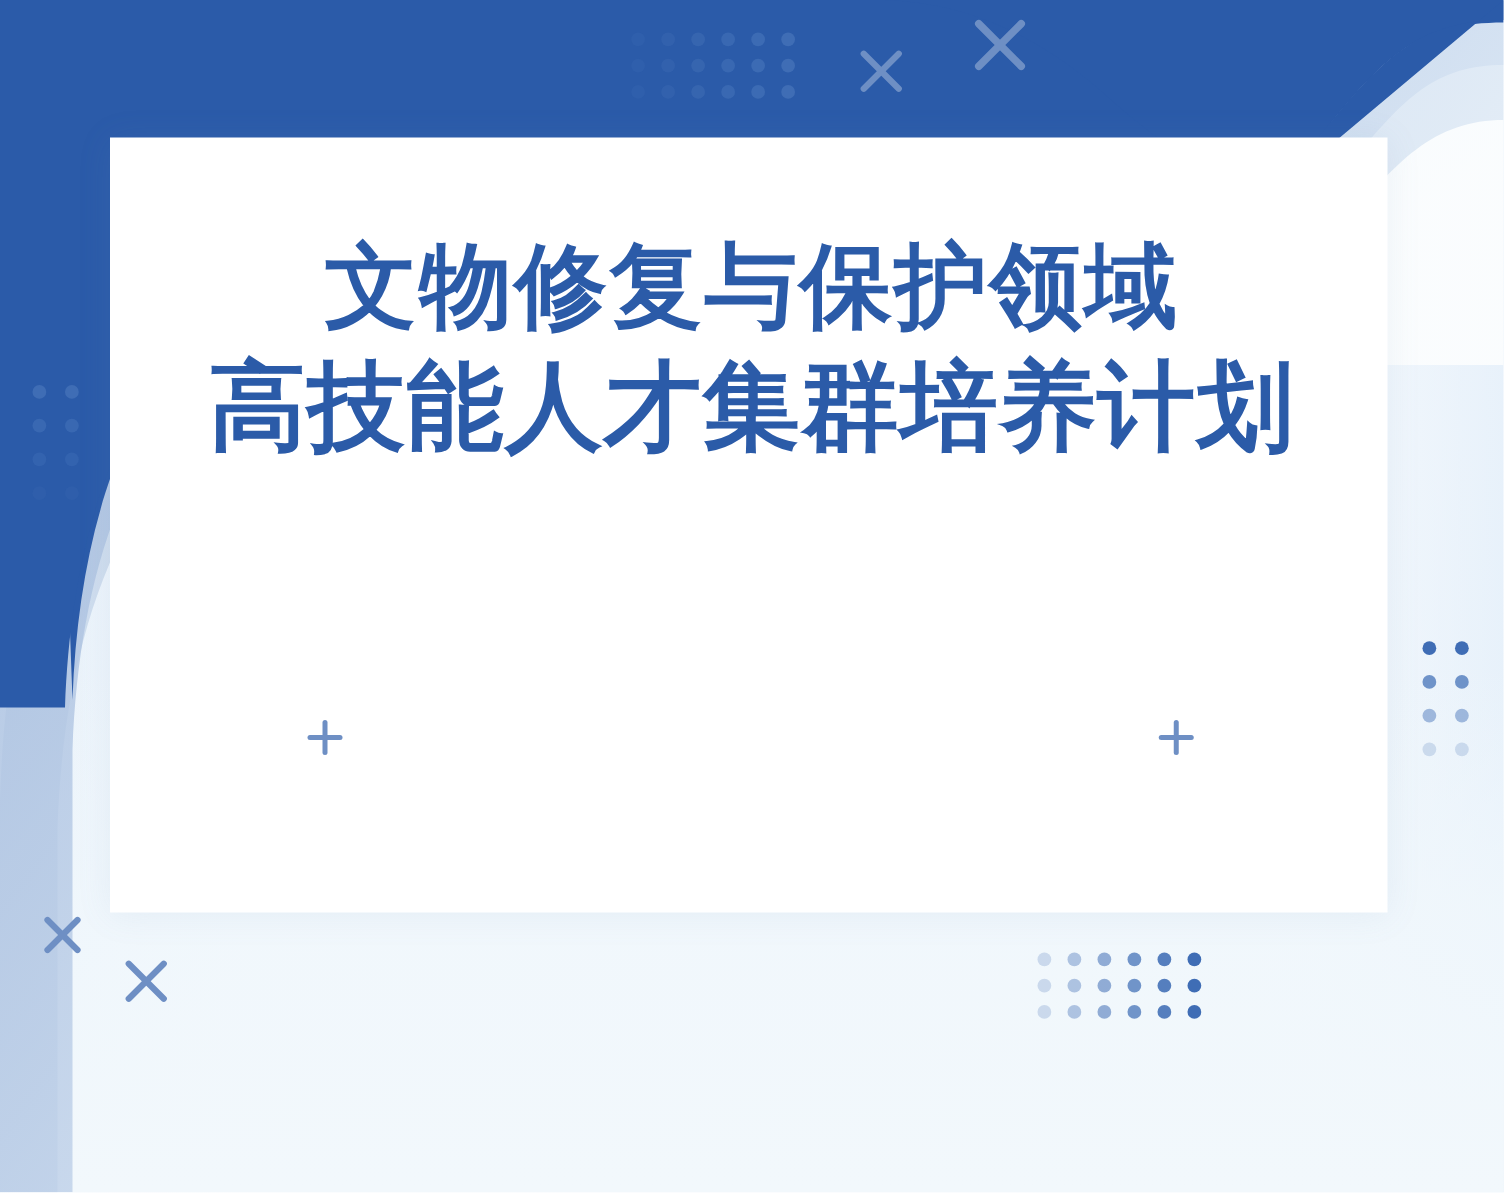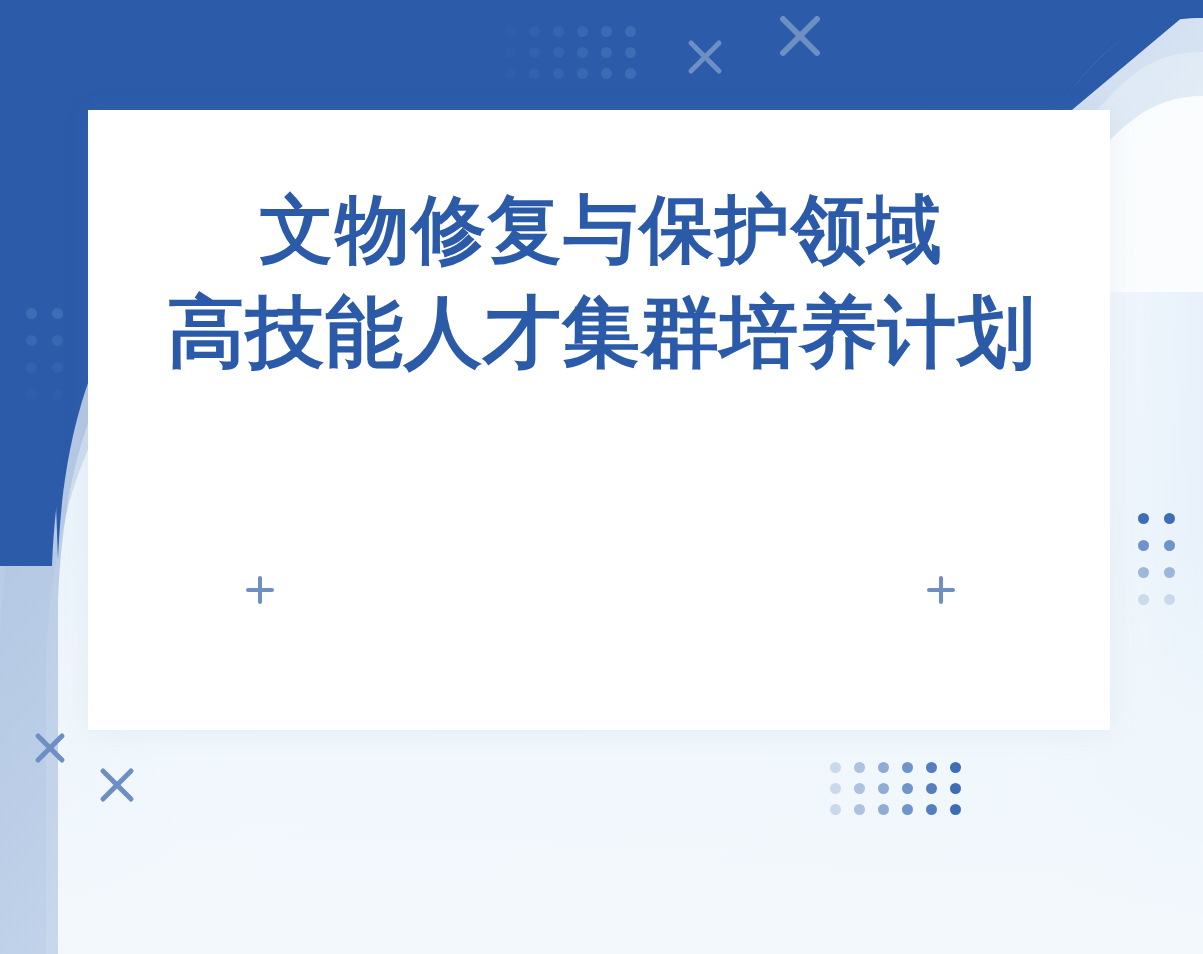--- a/index.html
+++ b/index.html
@@ -219,21 +219,21 @@
              L 0,566 Z" fill="#2b5ba9"></path>
 
     <path d="M 0,954 L 0,680 C 6,470 78,300 234,258 C 392,216 478,312 648,330
              C 836,350 958,264 1058,138 C 1110,72 1140,44 1203,44 L 1203,954 Z" fill="#ffffff" opacity="0.0"></path>
   </svg>
 
   <div class="card"></div>
 
   <div class="title-block">
     <div class="title-line" style="color: rgb(43, 91, 168); text-align: center;">文物修复与保护领域</div>
-    <div class="title-line title-line-2" style="color: rgb(43, 91, 168);">高技能人才集群培养计划</div>
+    <div class="title-line title-line-2" style="color: rgb(43, 91, 168); font-family: Liberation Mono, monospace;">高技能人才集群培养计划</div>
   </div>
 
   <div class="dotgrid dots-top-right">
       <span style="background: rgb(63, 109, 181); opacity: 0.22;"></span>
       <span style="background: rgb(63, 109, 181); opacity: 0.38;"></span>
       <span style="background: rgb(63, 109, 181); opacity: 0.55;"></span>
       <span style="background: rgb(63, 109, 181); opacity: 0.72;"></span>
       <span style="background: rgb(63, 109, 181); opacity: 0.88;"></span>
       <span style="background: rgb(63, 109, 181); opacity: 1;"></span>
       <span style="background: rgb(63, 109, 181); opacity: 0.22;"></span>

